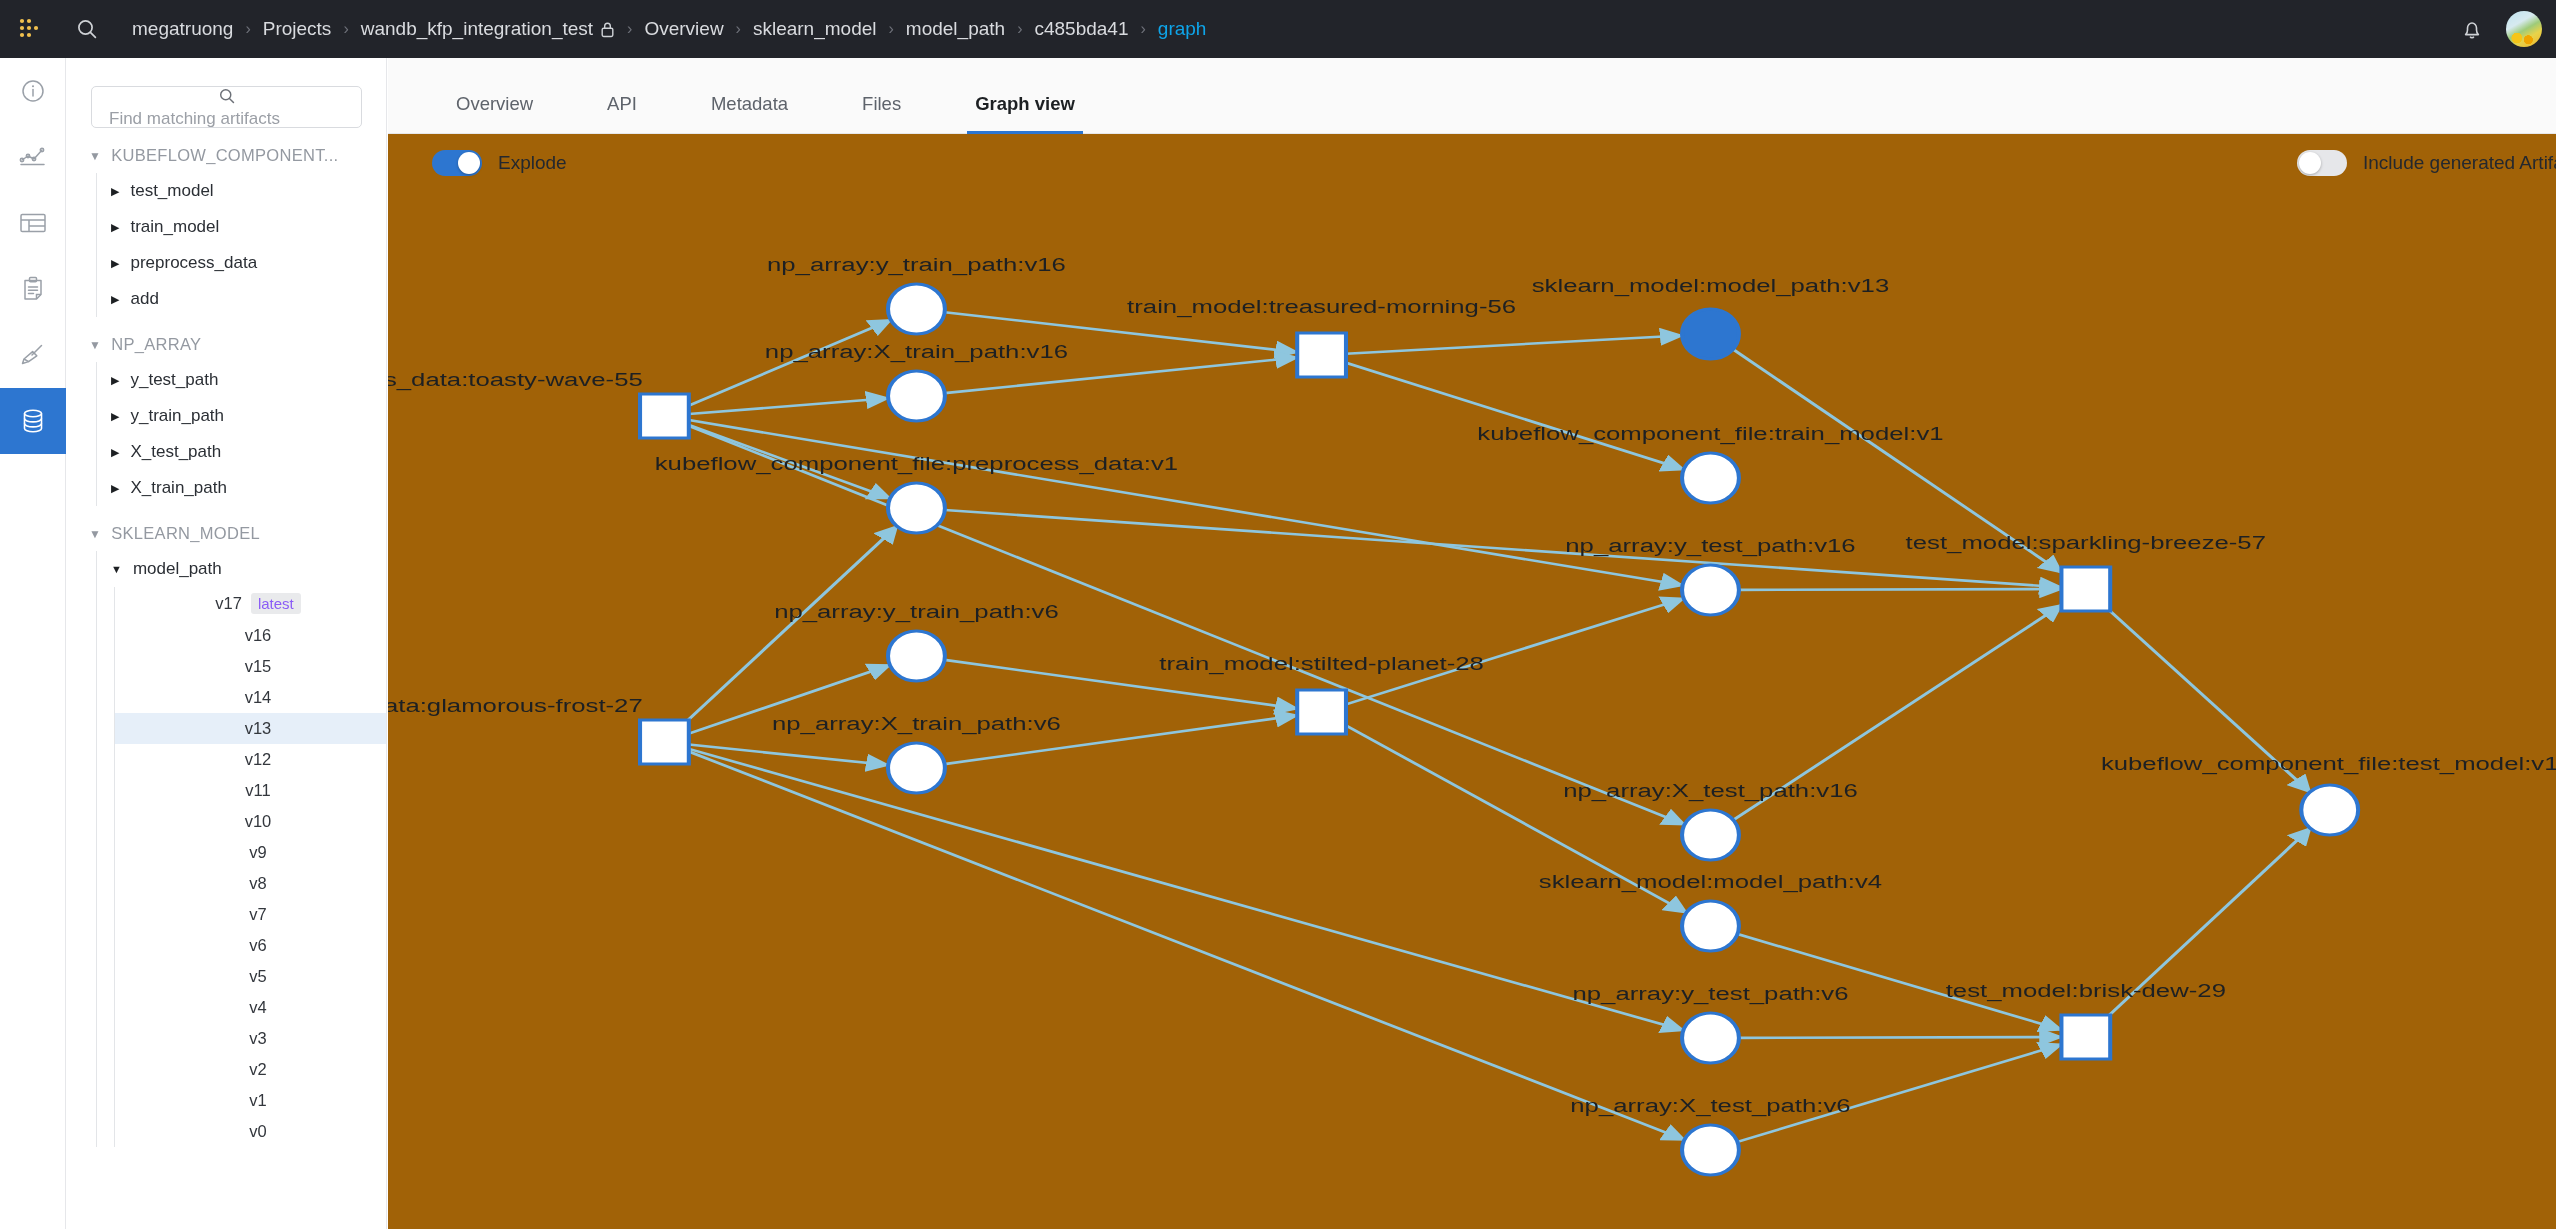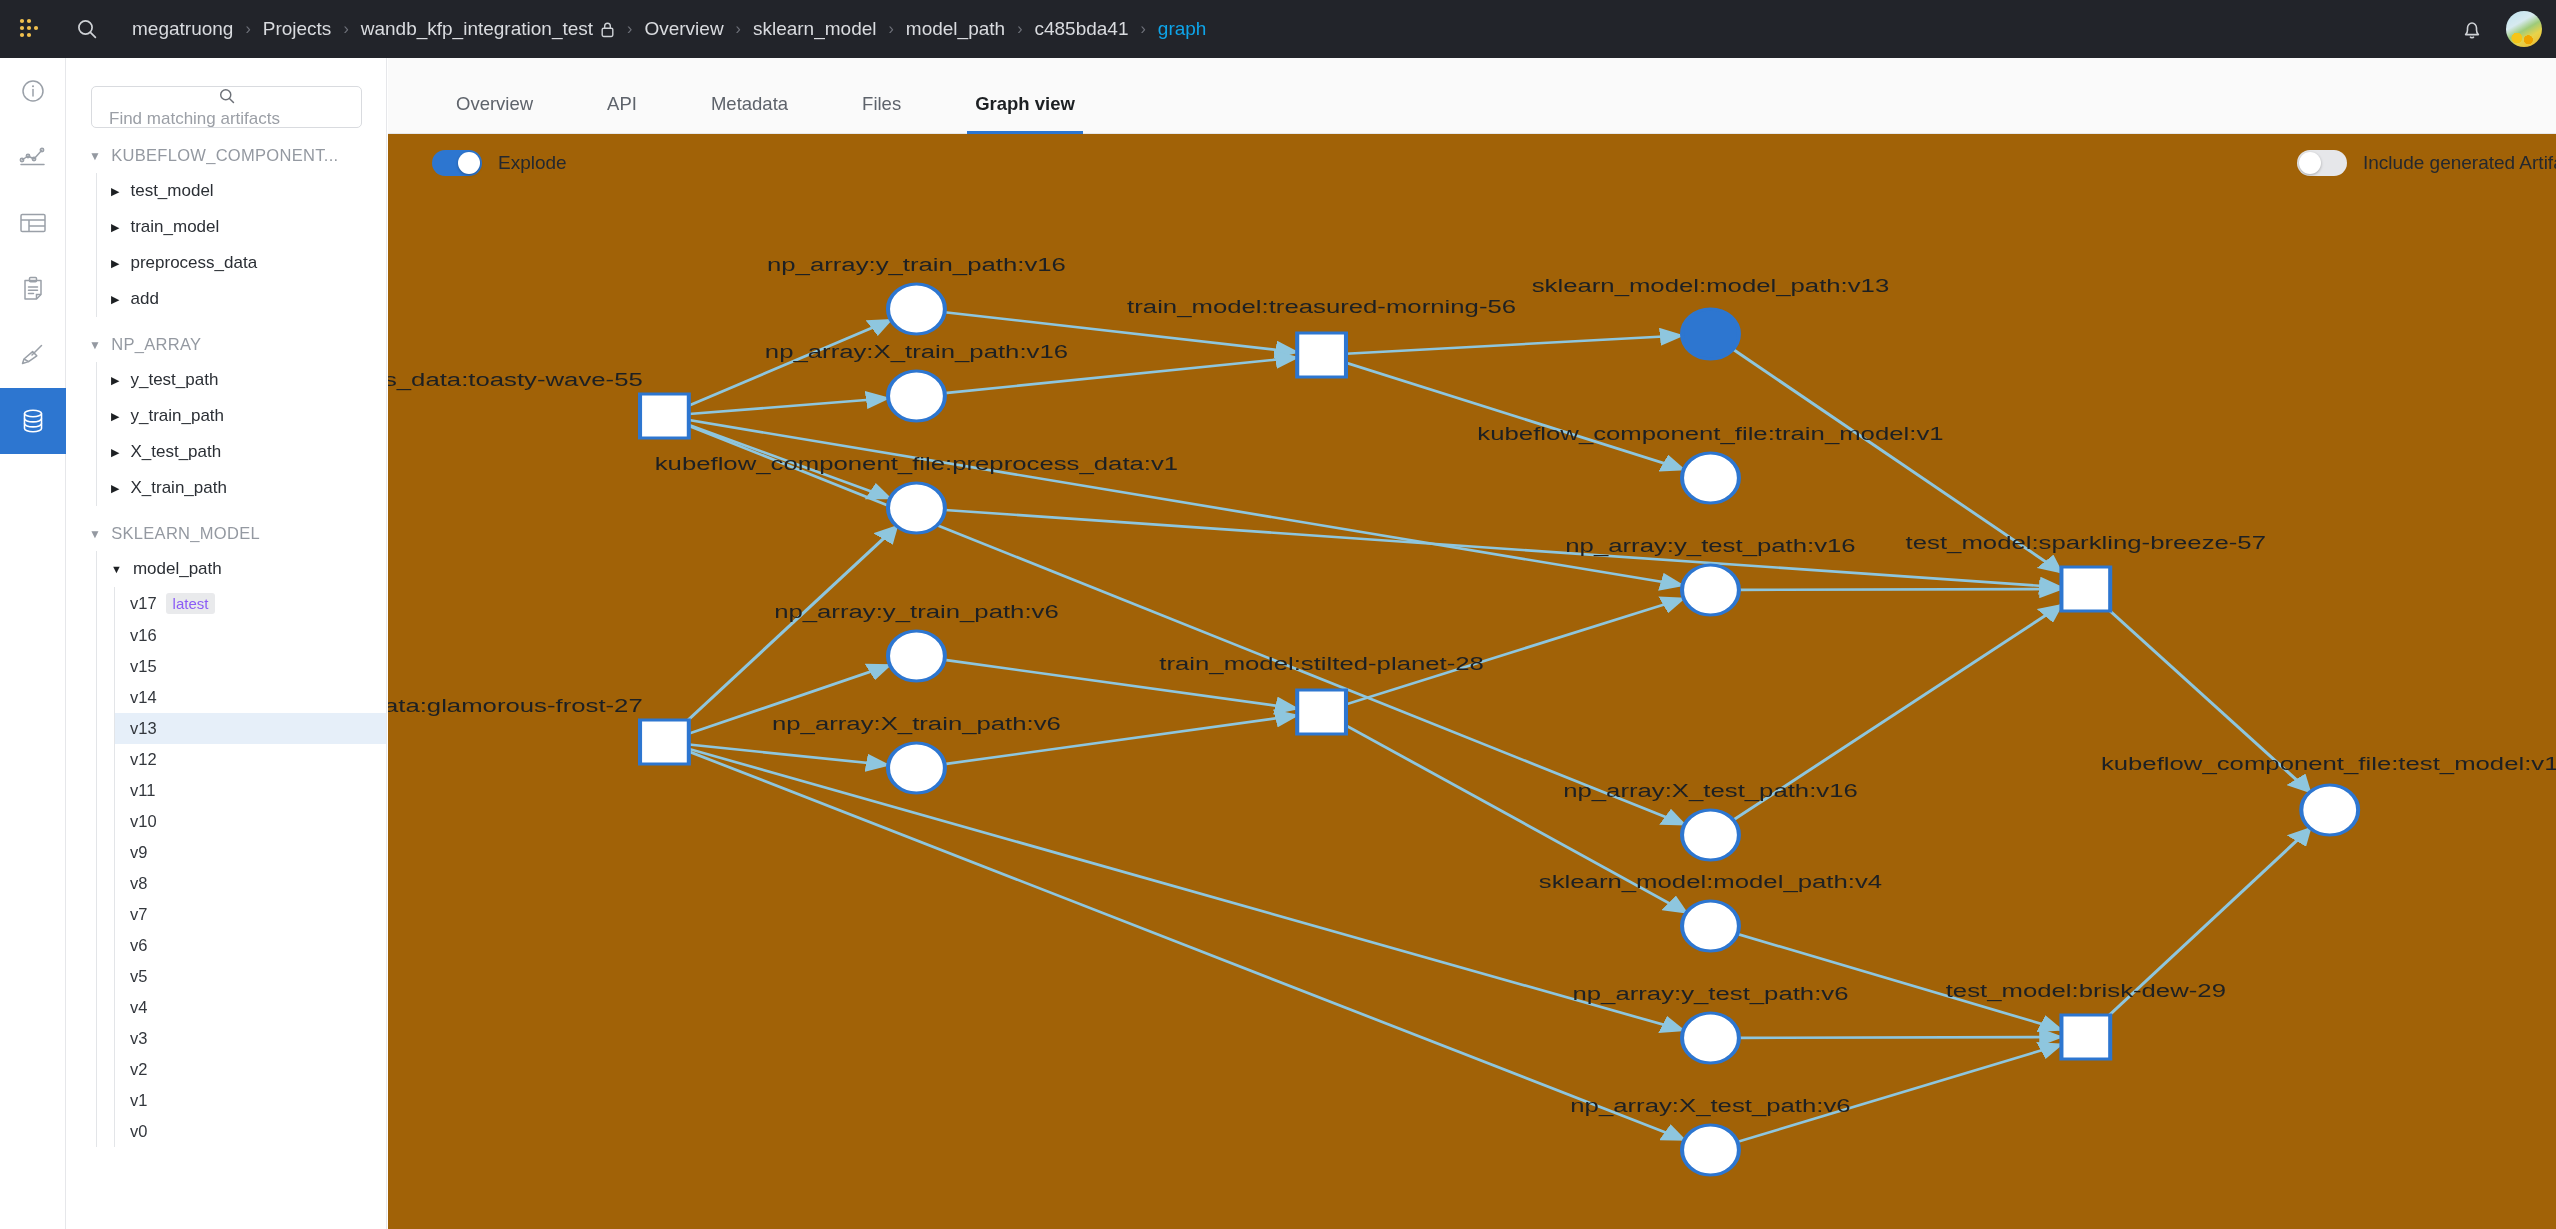--- a/index.html
+++ b/index.html
@@ -110,20 +110,21 @@
     font-size: 17px; color: #2b2f35;
     cursor: pointer;
   }
   .child .twisty-r { margin-right: 11px; font-size: 11px; color: #1d2023; line-height: 1; }
   .versions { border-left: 1px solid #e3e5e8; margin-left: 17px; }
   .ver {
     display: flex; align-items: center; gap: 9px;
     padding: 6px 0 6px 15px;
     font-size: 16.5px; color: #33373d;
     cursor: pointer;
+    justify-content: center;
   }
   .ver.selected { background: #e6eff9; }
   .tag {
     background: #e9eaec; color: #8b5cf6;
     border-radius: 3px; padding: 2px 7px;
     font-size: 15px;
   }
 
   
   #main {

